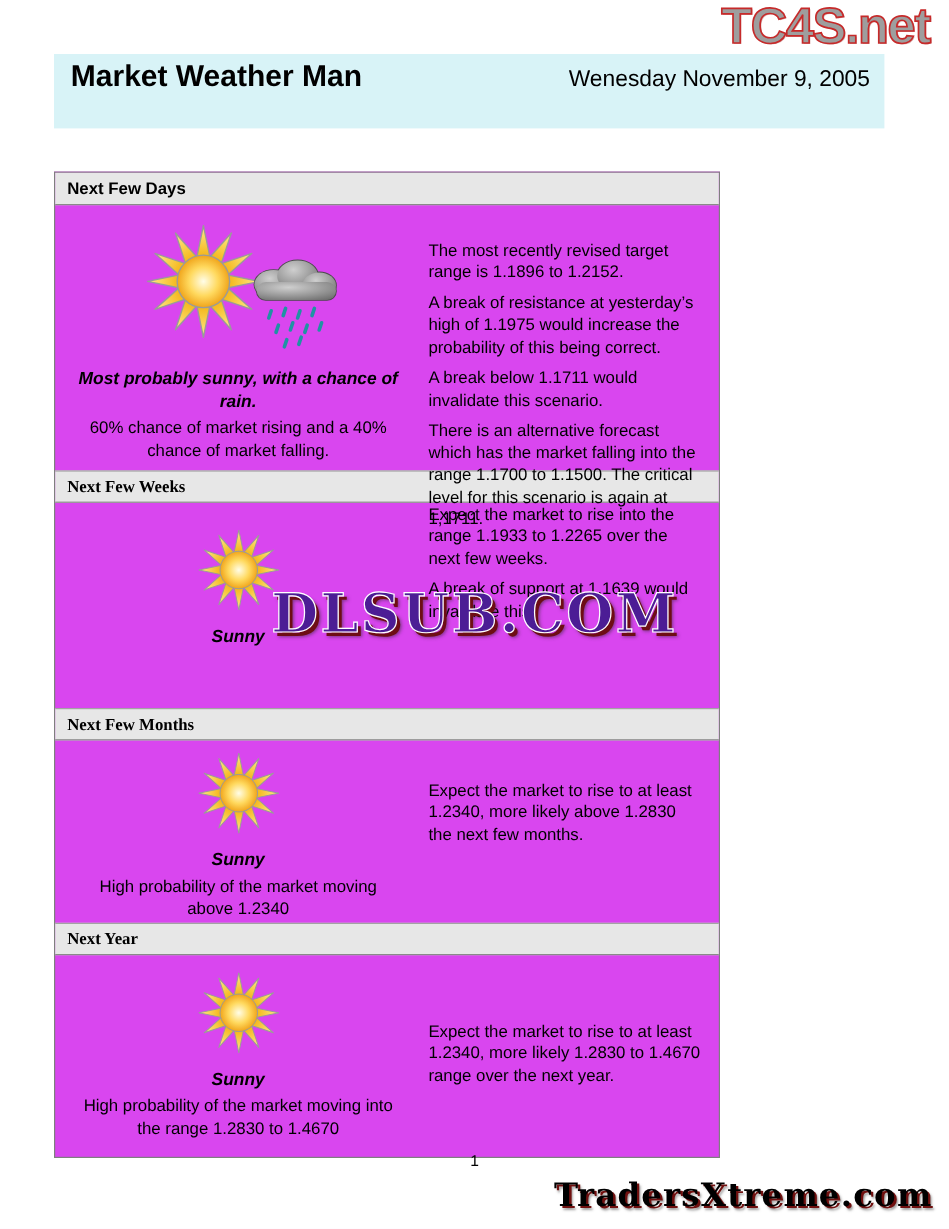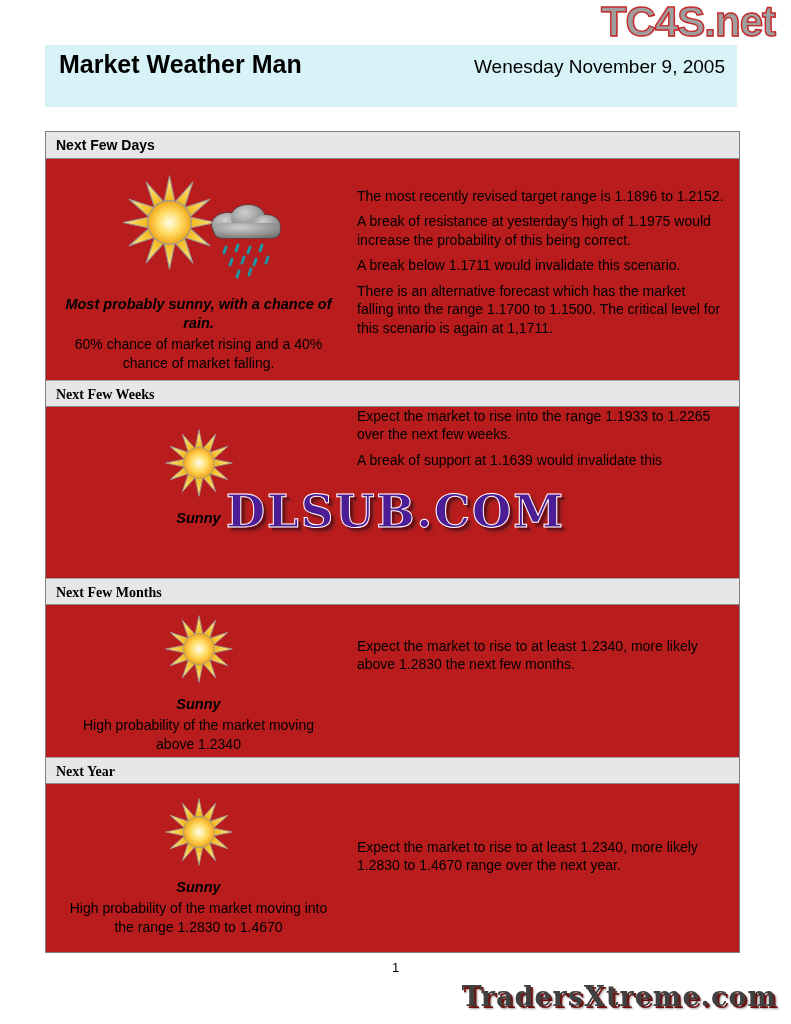--- a/index.html
+++ b/index.html
@@ -25,22 +25,22 @@
   .header-row { display:flex; justify-content:space-between; align-items:baseline; }
   .report-title { font-size:25px; font-weight:bold; }
   .report-date  { font-size:19px; }
   .pair-line { margin-top:1px; }
   .pair  { font-size:18px; }
   .price { font-size:14px; }
   .powered { font-size:13px; font-style:italic; color:#8a9aa2; }
 
   
   .main-box {
-    position:absolute; left:45px; top:131px; width:695px; height:822px;
-    border:1px solid #7f7f7f; background:#b91c1c;
+    position:absolute; left:45px; top:143px; width:555px; height:822px;
+    border:1px solid #7f7f7f; background:#d946ef;
   }
   .section-header {
     background:#e7e7e7; font-weight:bold; font-size:14px;
     padding:5px 10px; height:27px; line-height:17px;
     border-bottom:1px solid #8a8a8a;
   }
   .section-header.bt { border-top:1px solid #a3a3a3;font-family:Liberation Serif, serif; }
   .section-content { display:flex; }
   .c1 { height:221px; } .c2 { height:171px; } .c3 { height:152px; } .c4 { height:170px; }
 
@@ -67,21 +67,21 @@
     -webkit-text-stroke:1px #ffffff;
     text-shadow:3px 3px 0 #6e0d15, 4px 4px 3px rgba(40,40,40,.55);
     z-index:20;
   }
 
   
   .page-number { position:absolute; left:0; top:960px; width:791px; text-align:center; font-size:13px; }
   .footer-logo {
     position:absolute; right:14px; top:981px;
     font-family:"DejaVu Serif", serif; font-weight:bold;
-    font-size:27px; letter-spacing:1px; color:#404040;
+    font-size:27px; letter-spacing:1px; color:#000000;
     text-shadow:2px 2px 0 #70100f, 3px 3px 2px rgba(60,60,60,.5);
   }
 </style>
 </head>
 <body>
 
 <svg width="0" height="0" style="position:absolute" aria-hidden="true">
   <defs>
     <linearGradient id="rayGrad" x1="0" y1="0" x2="0" y2="1">
       <stop offset="0" stop-color="#ffec8a"></stop>

